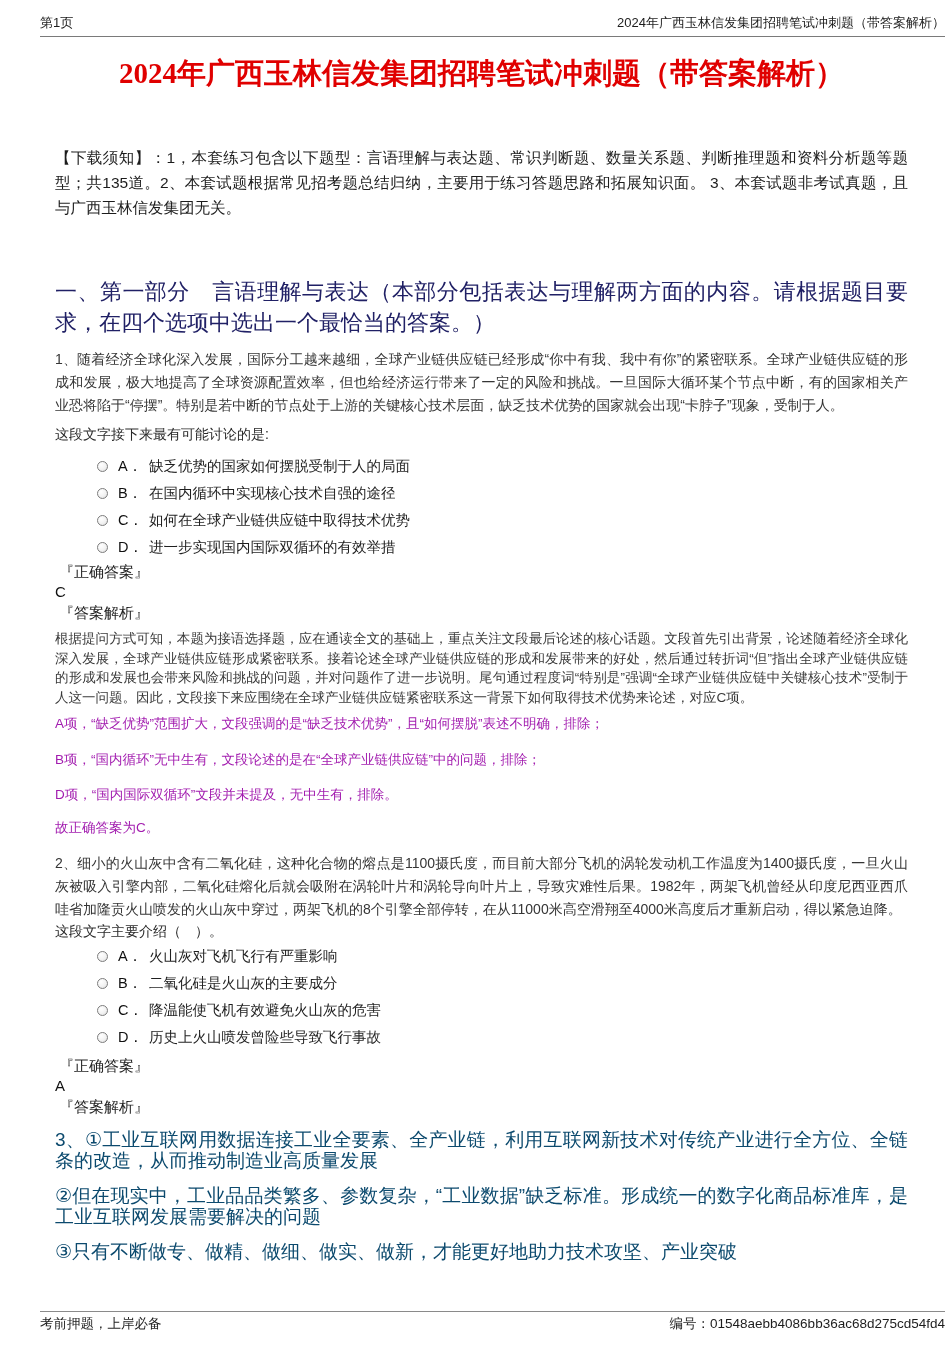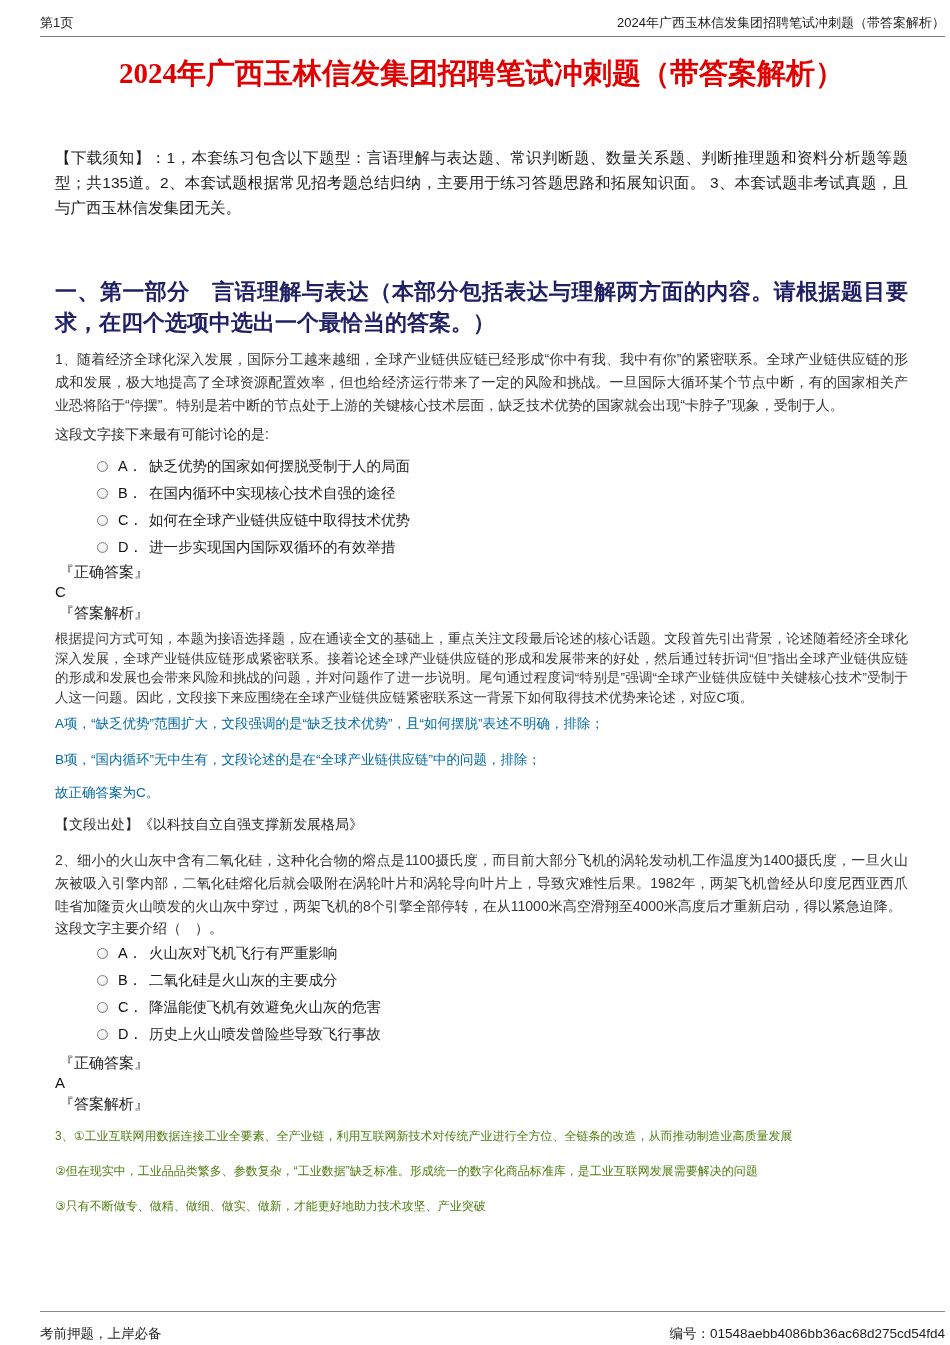--- a/index.html
+++ b/index.html
@@ -32,52 +32,52 @@
     color:#e00000;
   }
   .notice {
     margin-top:51px;
     font-size:15.5px; line-height:25px;
     color:#1c1c1c;
     text-align:justify;
   }
   .section-heading {
     margin-top:56px;
-    font-size:22px; line-height:31px; font-weight:700;
+    font-size:22px; line-height:31px; font-weight:400;
     color:#202065;
     text-align:justify;
   }
   .stem { margin-top:10px; font-size:14px; line-height:23px; color:#353535; text-align:justify; }
   .prompt { margin-top:7px; font-size:14px; line-height:20px; color:#2a2a2a; }
   .options { margin-top:9px; }
   .opt-row { display:flex; align-items:center; height:27px; padding-left:42px; }
   .radio {
     width:11px; height:11px; flex:0 0 auto;
     border:1px solid #7d7d7d; border-radius:50%;
     background:radial-gradient(circle at 35% 30%, #ffffff 0%, #f2f2f2 55%, #d9d9d9 100%);
     margin-right:10px;
     cursor:pointer;
   }
   .opt-letter { width:31px; font-size:14.5px; color:#101010; }
   .opt-text { font-size:14.5px; color:#1f1f1f; }
   .ans-label { font-size:15px; line-height:21px; color:#1e1e1e; padding-left:4px; }
   .ans-letter { font-size:15px; line-height:20px; color:#111; }
   .analysis-main { margin-top:6px; font-size:13.5px; line-height:19.5px; color:#3a3a3a; text-align:justify; }
-  .note { font-size:13.5px; line-height:20px; color:#0369a1; text-align:justify; }
+  .note { font-size:13.5px; line-height:20px; color:#a21caf; text-align:justify; }
   .mt7 { margin-top:7px; } .mt16 { margin-top:16px; } .mt15 { margin-top:15px; }
   .mt13 { margin-top:13px; } .mt11 { margin-top:11px; } .mt12 { margin-top:12px; }
   .mt14 { margin-top:14px; } .mt6 { margin-top:14px; } .mt3 { margin-top:3px; }
   .mt4 { margin-top:4px; } .mt2 { margin-top:2px; } .mt0 { margin-top:0; }
   .source { font-size:14px; line-height:21px; color:#2c2c2c; }
-  .q3-line { font-size:12px; line-height:21px; color:#4d7c0f; text-align:justify; }
+  .q3-line { font-size:19px; line-height:21px; color:#0c4a6e; text-align:justify; }
   
   .runfoot {
     position:absolute; left:40px; right:5px; top:1311px;
     border-top:1px solid #8a8a8a;
-    padding-top:13px;
+    padding-top:3px;
     display:flex; justify-content:space-between;
     font-size:13.5px; color:#1d1d1d;
   }
   .runfoot .code { letter-spacing:0;text-align:right; }
 </style>
 </head>
 <body>
 
 <div class="page">
 
@@ -120,22 +120,22 @@
       </div>
     </div>
 
     <p class="ans-label">『正确答案』</p>
     <p class="ans-letter">C</p>
     <p class="ans-label">『答案解析』</p>
 
     <p class="analysis-main">根据提问方式可知，本题为接语选择题，应在通读全文的基础上，重点关注文段最后论述的核心话题。文段首先引出背景，论述随着经济全球化深入发展，全球产业链供应链形成紧密联系。接着论述全球产业链供应链的形成和发展带来的好处，然后通过转折词“但”指出全球产业链供应链的形成和发展也会带来风险和挑战的问题，并对问题作了进一步说明。尾句通过程度词“特别是”强调“全球产业链供应链中关键核心技术”受制于人这一问题。因此，文段接下来应围绕在全球产业链供应链紧密联系这一背景下如何取得技术优势来论述，对应C项。</p>
     <p class="note mt7">A项，“缺乏优势”范围扩大，文段强调的是“缺乏技术优势”，且“如何摆脱”表述不明确，排除；</p>
     <p class="note mt16">B项，“国内循环”无中生有，文段论述的是在“全球产业链供应链”中的问题，排除；</p>
+    <p class="note mt15">D项，“国内国际双循环”文段并未提及，无中生有，排除。</p>
     <p class="note mt13">故正确答案为C。</p>
-    <p class="source mt11">【文段出处】《以科技自立自强支撑新发展格局》</p>
 
     <p class="stem mt6">2、细小的火山灰中含有二氧化硅，这种化合物的熔点是1100摄氏度，而目前大部分飞机的涡轮发动机工作温度为1400摄氏度，一旦火山灰被吸入引擎内部，二氧化硅熔化后就会吸附在涡轮叶片和涡轮导向叶片上，导致灾难性后果。1982年，两架飞机曾经从印度尼西亚西爪哇省加隆贡火山喷发的火山灰中穿过，两架飞机的8个引擎全部停转，在从11000米高空滑翔至4000米高度后才重新启动，得以紧急迫降。</p>
     <p class="prompt mt0">这段文字主要介绍（　）。</p>
 
     <div class="options mt2">
       <div class="opt-row">
         <span class="radio"></span>
         <span class="opt-letter">A．</span>
         <span class="opt-text">火山灰对飞机飞行有严重影响</span>
       </div>

